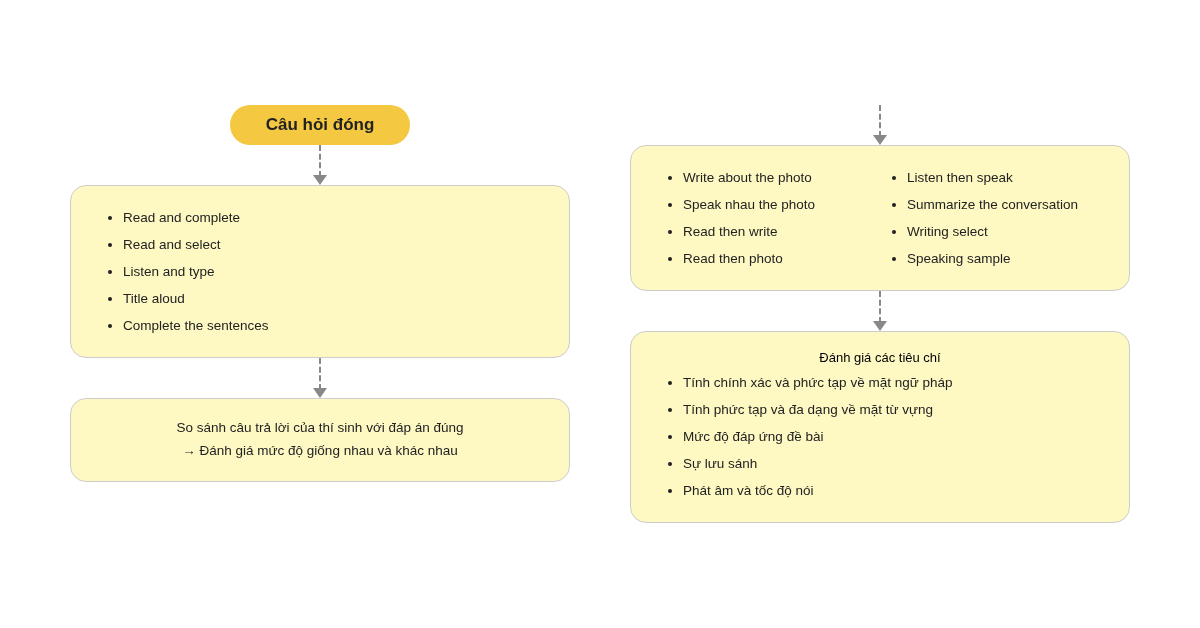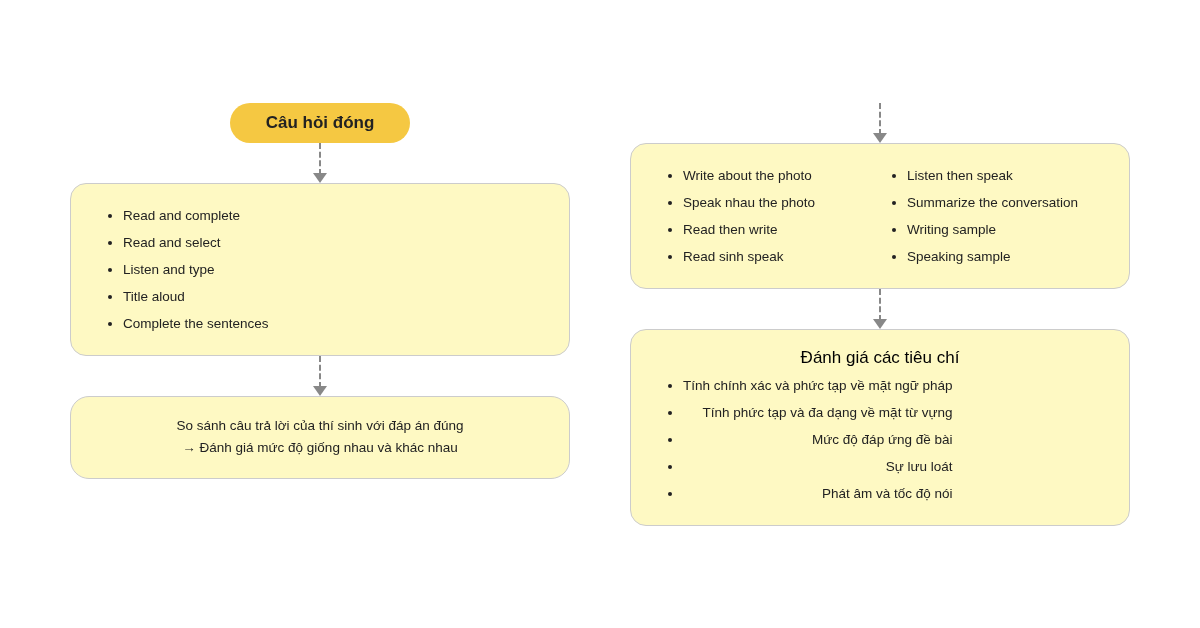--- a/index.html
+++ b/index.html
@@ -75,30 +75,29 @@
       color: #222;
     }
     .bottom-box {
       text-align: center;
       font-size: 13.5px;
       color: #222;
       line-height: 1.7;
     }
     .bottom-box-left {
       text-align: center;
-      border-radius: 19px;
     }
     .criteria-box ul {
-      text-align: right;
+      text-align: left;
       display: inline-block;
     }
     .criteria-title {
       text-align: center;
       margin-bottom: 4px;
-      font-size: 17px;
+      font-size: 13px;
     }
     .connector {
       display: flex;
       flex-direction: column;
       align-items: center;
     }
   </style>
 </head>
 <body>
 
@@ -148,44 +147,44 @@
       <div class="arrow-down"></div>
     </div>
 
     <div class="box">
       <div class="box-inner">
         <div class="box-col">
           <ul>
             <li>Write about the photo</li>
             <li>Speak nhau the photo</li>
             <li>Read then write</li>
-            <li>Read sinh speak</li>
+            <li>Read then photo</li>
           </ul>
         </div>
         <div class="box-col">
           <ul>
             <li>Listen then speak</li>
             <li>Summarize the conversation</li>
-            <li>Writing sample</li>
+            <li>Writing select</li>
             <li>Speaking sample</li>
           </ul>
         </div>
       </div>
     </div>
 
     <div class="connector">
       <div class="dashed-line"></div>
       <div class="arrow-down"></div>
     </div>
 
     <div class="box criteria-box">
       <div class="criteria-title">Đánh giá các tiêu chí</div>
       <ul>
         <li>Tính chính xác và phức tạp về mặt ngữ pháp</li>
         <li>Tính phức tạp và đa dạng về mặt từ vựng</li>
         <li>Mức độ đáp ứng đề bài</li>
-        <li>Sự lưu loát</li>
+        <li>Sự lưu sánh</li>
         <li>Phát âm và tốc độ nói</li>
       </ul>
     </div>
   </div>
 
 </div>
 
 </body></html>

